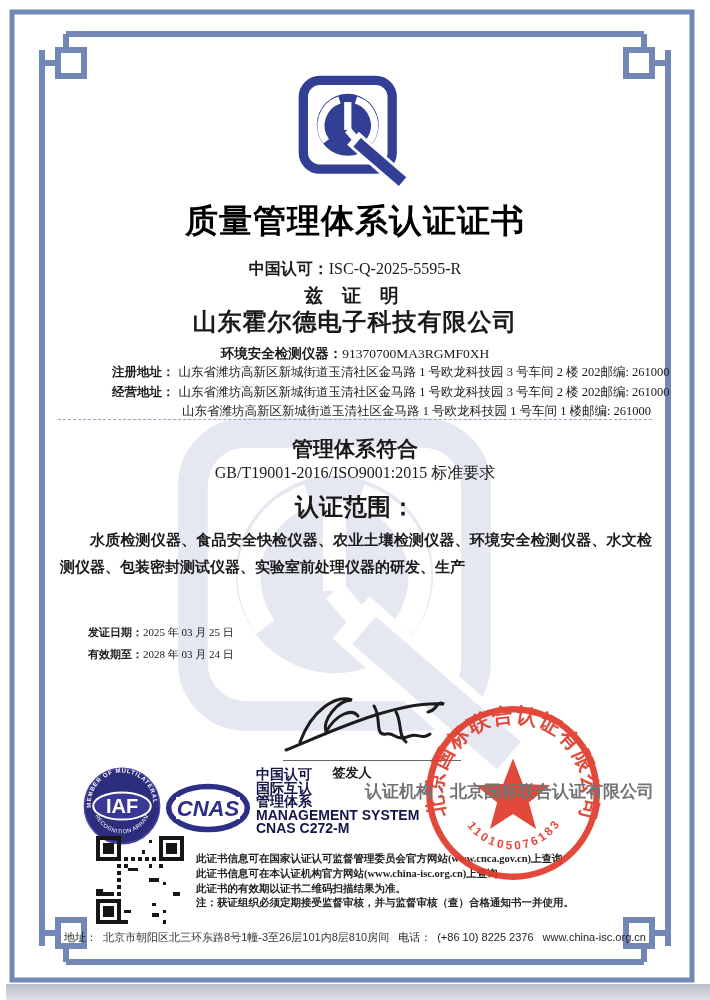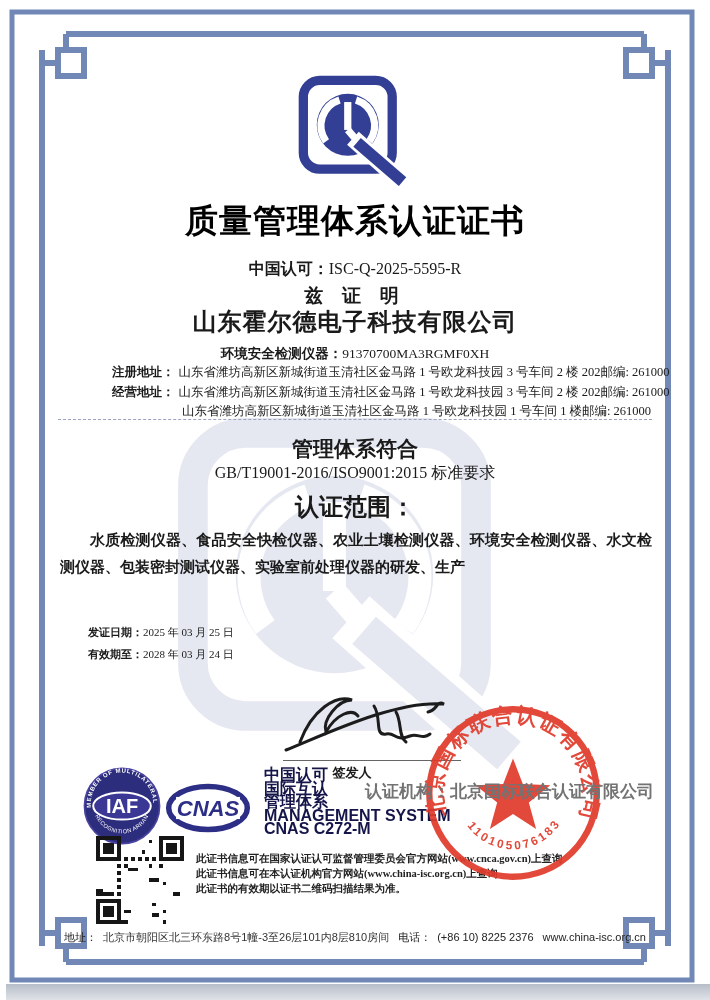--- a/index.html
+++ b/index.html
@@ -33,21 +33,21 @@
   #standard-line{left:0;top:463px;width:710px;text-align:center;font-size:16px;}
   #scope-label{left:0;top:491px;width:710px;text-align:center;font-size:24px;font-weight:bold;}
   #scope-text{left:60px;top:527px;width:592px;font-size:15px;font-weight:bold;line-height:27px;text-indent:2em;text-align:justify;}
   #dates-block{left:88px;top:621px;font-size:11px;line-height:22px;}
   #dates-block .lbl{font-weight:bold;}
   #signature{left:278px;top:684px;width:186px;height:72px;}
   #sig-line{left:283px;top:760px;width:178px;border-top:1px solid #666;height:0;}
   #signer-label{left:283px;top:764px;width:138px;text-align:center;font-size:13px;font-weight:bold;}
   #iaf-logo{left:82px;top:766px;width:80px;height:80px;}
   #cnas-logo{left:165px;top:782px;width:86px;height:52px;}
-  #acc-block{left:256px;top:768px;font-size:16px;line-height:13.5px;color:#15154a;font-family:"Liberation Sans","DejaVu Sans",sans-serif;margin-left:8px;}
+  #acc-block{left:256px;top:768px;font-size:14px;line-height:13.5px;color:#15154a;font-family:"Liberation Sans","DejaVu Sans",sans-serif;}
   #acc-block .cn{font-weight:bold;}
   #acc-block .en{font-weight:bold;}
   #cb-line{left:365px;top:780px;font-size:17px;font-weight:bold;z-index:5;color:#737373;}
   #seal{left:422px;top:702px;width:182px;height:182px;z-index:4;opacity:.92;}
   #qr-code{left:96px;top:836px;width:88px;height:88px;z-index:3;}
   #notes-block{left:196px;top:852px;font-size:10.5px;font-weight:bold;line-height:14.8px;color:#222;}
   #footer-line{left:0;top:930px;width:710px;text-align:center;z-index:3;
     font-family:"Liberation Sans","DejaVu Sans",sans-serif;font-size:11px;color:#333;}
   #footer-line .b{font-weight:normal;color:#222;}
   #footer-line span{margin:0 3px;}
@@ -350,19 +350,20 @@
     <rect x="6" y="24" width="1" height="1" fill="#161616"></rect>
     <rect x="7" y="24" width="1" height="1" fill="#161616"></rect>
     <rect x="8" y="24" width="1" height="1" fill="#161616"></rect>
     <rect x="19" y="24" width="1" height="1" fill="#161616"></rect>
   </svg>
 
 <div id="notes-block" class="abs content">
   <div>此证书信息可在国家认证认可监督管理委员会官方网站(www.cnca.gov.cn)上查询</div>
   <div>此证书信息可在本认证机构官方网站(www.china-isc.org.cn)上查询</div>
   <div>此证书的有效期以证书二维码扫描结果为准。</div>
+  <div>注：获证组织必须定期接受监督审核，并与监督审核（查）合格通知书一并使用。</div>
 </div>
 
 <div id="footer-line" class="abs">
   <span class="b">地址：</span><span>北京市朝阳区北三环东路8号1幢-3至26层101内8层810房间</span>
   <span class="b">电话：</span><span class="b">(+86 10) 8225 2376</span>
   <span class="b">www.china-isc.org.cn</span>
 </div>
 
 </body></html>

